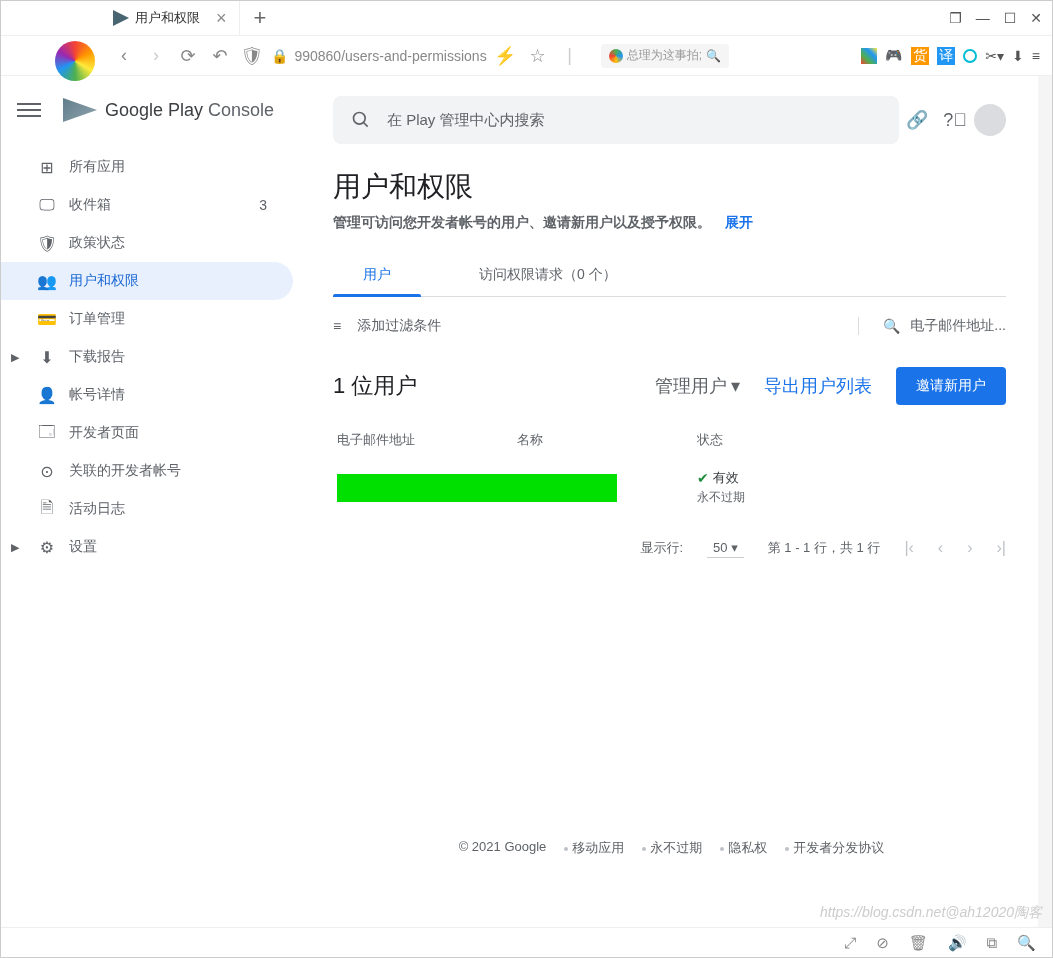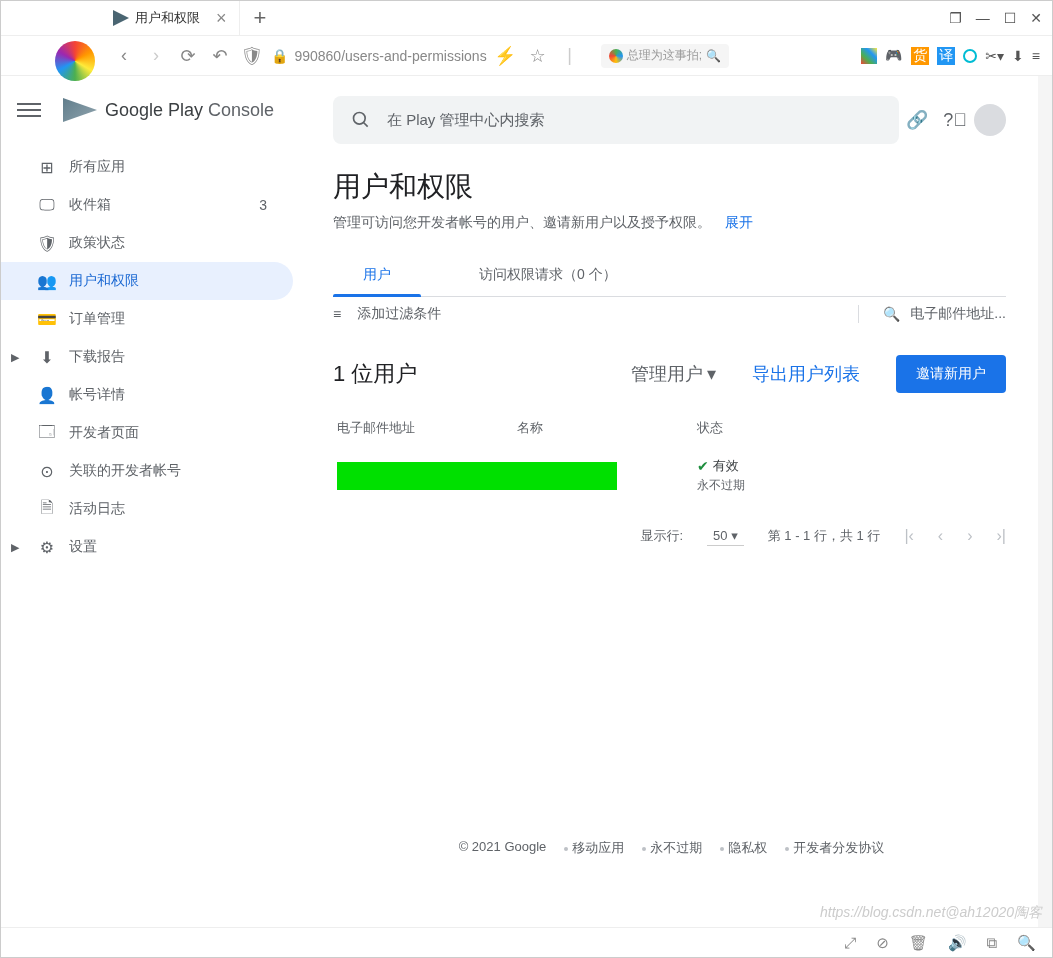--- a/index.html
+++ b/index.html
@@ -42,30 +42,30 @@
 .nav-icon { position: absolute; left: 36px; width: 20px; text-align: center; font-size: 16px; }
 .nav-chevron { position: absolute; left: 10px; color: #5f6368; font-size: 11px; }
 .nav-badge { margin-left: auto; margin-right: 8px; color: #5f6368; }
 .main-panel { flex: 1; padding: 20px 32px; overflow-y: auto; position: relative; }
 .top-search-row { display: flex; align-items: center; gap: 1px; margin-bottom: 24px; }
 .search-bar { flex: 1; background: #f1f3f4; border-radius: 8px; display: flex; align-items: center; padding: 14px 18px; gap: 16px; color: #5f6368; font-size: 15px; }
 .search-icon-svg { width: 20px; height: 20px; stroke: #5f6368; stroke-width: 2; fill: none; }
 .icon-circle-btn { width: 36px; height: 36px; border-radius: 50%; display: flex; align-items: center; justify-content: center; color: #5f6368; cursor: pointer; font-size: 18px; }
 .avatar-circle { width: 32px; height: 32px; background: #dadce0; border-radius: 50%; }
 .page-title-h1 { font-size: 28px; color: #202124; font-weight: 400; margin-bottom: 8px; }
-.page-subtitle { font-size: 14px; color: #5f6368; margin-bottom: 22px; }
+.page-subtitle { font-size: 14px; color: #5f6368; margin-bottom: 22px; font-weight: bold; }
 .expand-link { color: #1a73e8; margin-left: 10px; cursor: pointer; }
-.tabs-row { display: flex; gap: 28px; border-bottom: 1px solid #dadce0; margin-bottom: 8px; }
+.tabs-row { display: flex; gap: 28px; border-bottom: 1px solid #dadce0; margin-bottom: 20px; }
 .tab { padding: 12px 30px; font-size: 14px; color: #5f6368; cursor: pointer; position: relative; }
 .tab.active { color: #1a73e8; }
 .tab.active::after { content: ''; position: absolute; bottom: -1px; left: 0; right: 0; height: 3px; background: #1a73e8; border-radius: 2px 2px 0 0; }
 .filter-row { display: flex; align-items: center; margin-bottom: 32px; }
 .filter-left { display: flex; align-items: center; gap: 16px; color: #5f6368; font-size: 14px; flex: 1; }
 .filter-search-box { border-left: 1px solid #dadce0; padding-left: 24px; display: flex; align-items: center; gap: 10px; color: #5f6368; font-size: 14px; }
-.users-header { display: flex; align-items: center; margin-bottom: 18px; gap: 12px; }
+.users-header { display: flex; align-items: center; margin-bottom: 18px; }
 .user-count { font-size: 22px; color: #202124; font-weight: 400; flex: 1; }
 .hdr-action { color: #5f6368; font-size: 18px; margin-right: 24px; cursor: pointer; display: flex; align-items: center; gap: 4px; }
 .hdr-action.link { color: #1a73e8; }
 .primary-btn { background: #1a73e8; color: #fff; border: none; padding: 10px 20px; border-radius: 4px; font-size: 14px; cursor: pointer; }
 .table-header { display: flex; padding: 8px 4px; font-size: 13px; color: #5f6368; }
 .col-email { flex: 0 0 180px; }
 .col-name { flex: 0 0 180px; }
 .col-status { flex: 0 0 120px; }
 .data-row { display: flex; align-items: center; padding: 12px 4px; }
 .redacted-block { width: 280px; height: 28px; background: #00e000; }

